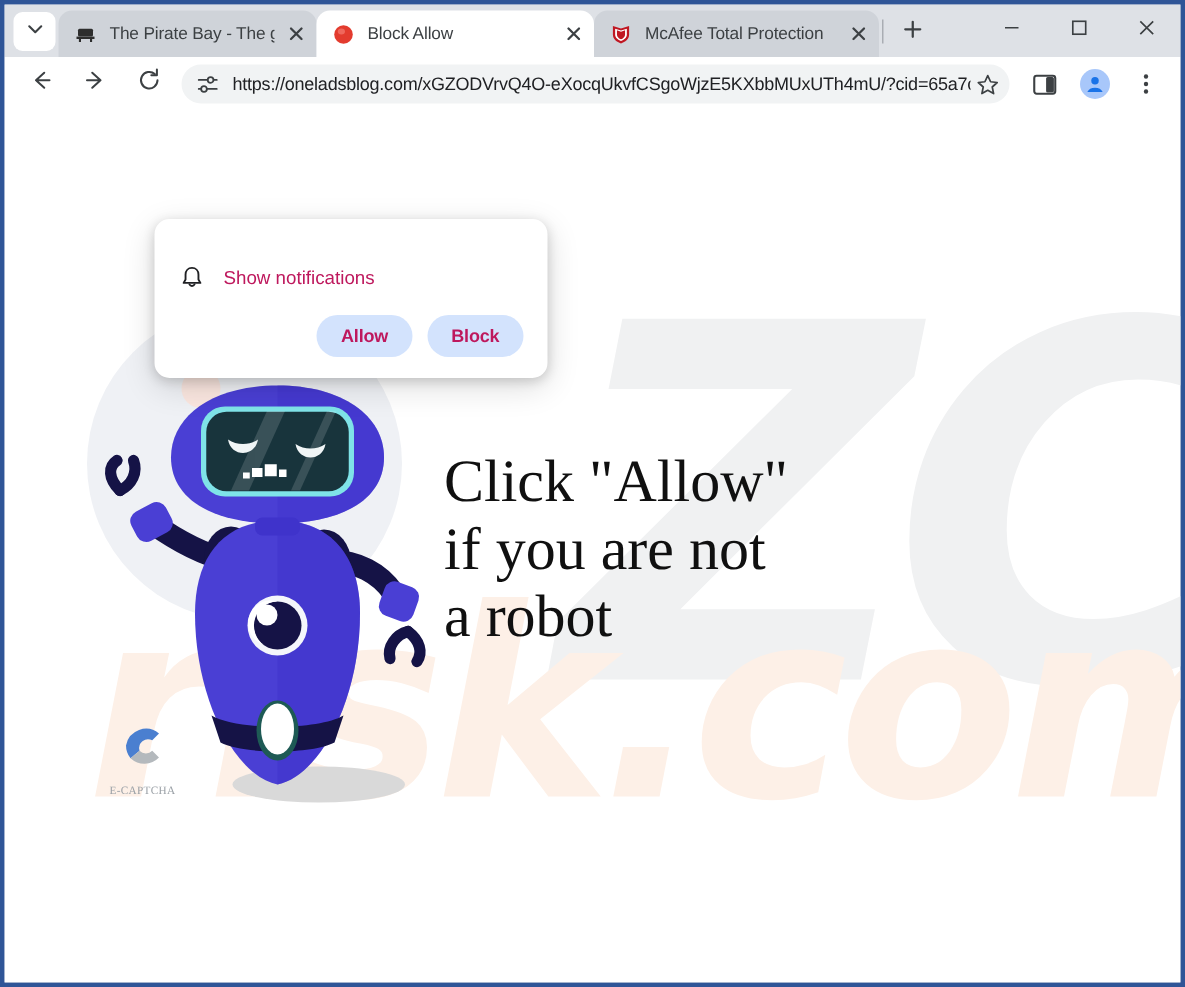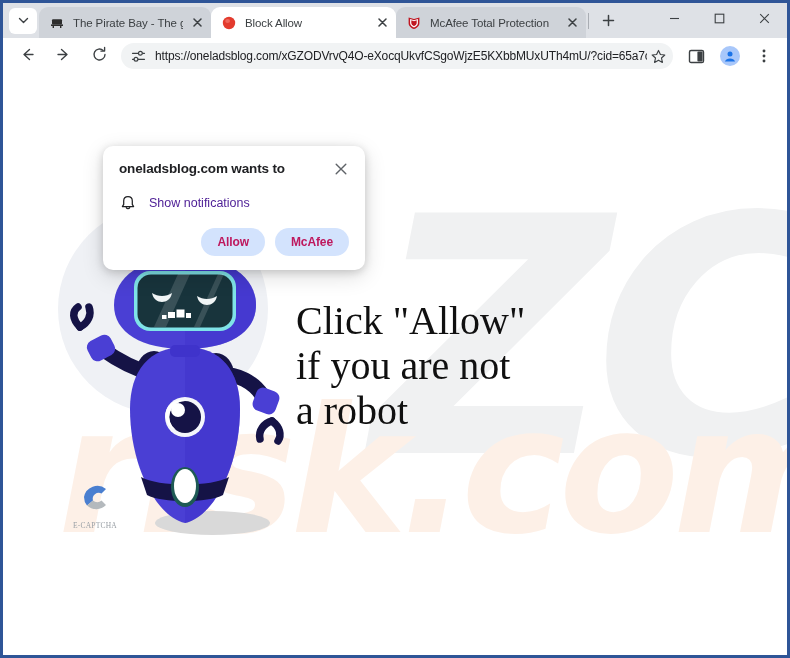--- a/index.html
+++ b/index.html
@@ -318,21 +318,21 @@
   }
   .perm-bell {
     width: 18px; height: 18px;
     flex: none;
     margin-right: 12px;
     display: flex; align-items: center; justify-content: center;
     color: #202124;
   }
   .perm-row-label {
     font-size: 12.5px;
-    color: #4c1d95;
+    color: #be185d;
   }
   .perm-actions {
     display: flex;
     justify-content: flex-end;
     margin-top: 16px;
   }
   .perm-btn {
     border: none;
     background: #d3e3fd;
     color: #be185d;
@@ -585,39 +585,31 @@
       <span>
         <svg width="38" height="38" viewBox="0 0 38 38">
           <path d="M30 11 A13.5 13.5 0 0 0 8 19 A13.5 13.5 0 0 0 11 27.5 L17 22.5 A6 6 0 0 1 25.5 15.5 Z" fill="#4a7fd0"></path>
           <path d="M11 27.5 A13.5 13.5 0 0 0 30 27 L25.5 22.5 A6 6 0 0 1 17 22.5 Z" fill="#b4b9bd"></path>
         </svg>
       </span>
       <div class="ecaptcha-label">E-CAPTCHA</div>
     </div>
 
     <div class="perm-dialog">
-      <div class="perm-head">
-        <div class="perm-title">oneladsblog.com wants to</div>
-        <div class="perm-close">
-          <svg width="12" height="12" viewBox="0 0 12 12">
-              <path d="M1.2 1.2 L10.8 10.8 M10.8 1.2 L1.2 10.8" stroke="#5f6368" stroke-width="1.4" stroke-linecap="round"></path>
-            </svg>
-        </div>
-      </div>
 
       <div class="perm-row">
         <span class="perm-bell">
           <svg width="16" height="16" viewBox="0 0 16 16">
             <path d="M8 1.6 C5.4 1.6 3.7 3.5 3.7 6 V9.4 L2.4 11.6 H13.6 L12.3 9.4 V6 C12.3 3.5 10.6 1.6 8 1.6 Z" fill="none" stroke="#202124" stroke-width="1.25" stroke-linejoin="round"></path>
             <path d="M6.3 12.6 A1.9 1.9 0 0 0 9.7 12.6" fill="none" stroke="#202124" stroke-width="1.25" stroke-linecap="round"></path>
           </svg>
         </span>
         <span class="perm-row-label">Show notifications</span>
       </div>
 
       <div class="perm-actions">
         <button class="perm-btn">Allow</button>
-        <button class="perm-btn">McAfee</button>
+        <button class="perm-btn">Block</button>
       </div>
     </div>
 
   </div>
 </div>
 
 </body></html>

